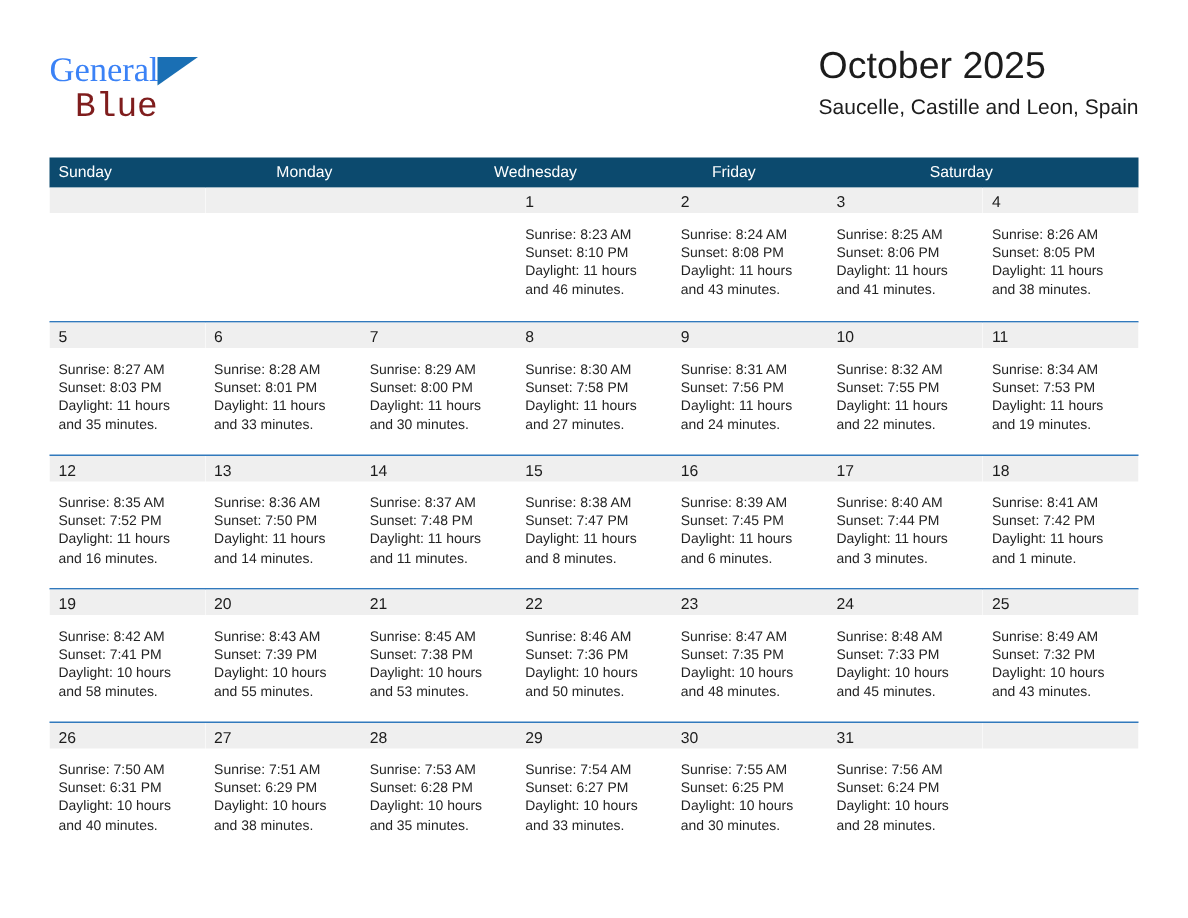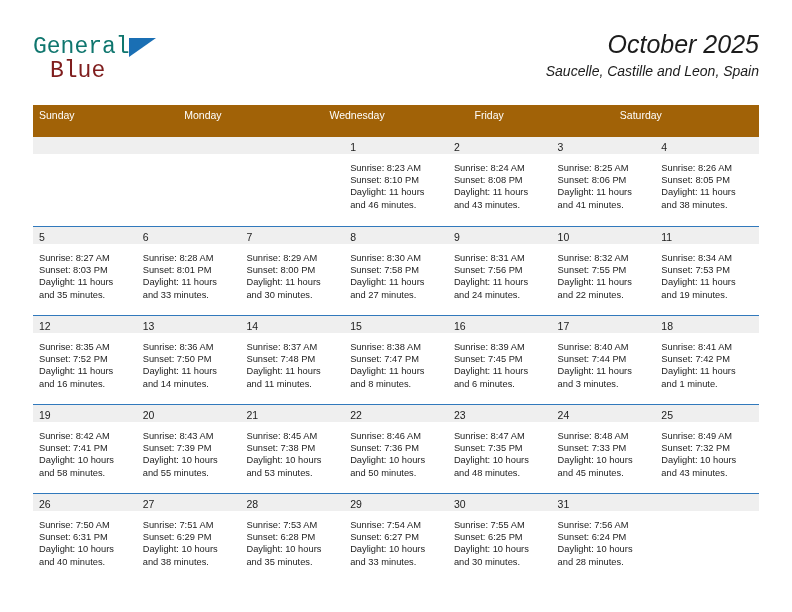--- a/index.html
+++ b/index.html
@@ -37,23 +37,23 @@
     height: 52px;
   }
   .brand-top {
     position: relative;
     height: 26px;
     line-height: 26px;
     white-space: nowrap;
   }
   .brand-general {
     font-size: 23px;
-    color: #0f766e;
+    color: #3b82f6;
     letter-spacing: 0px;
-    font-family: Liberation Mono, monospace;
+    font-family: Liberation Serif, serif;
   }
   .brand-triangle {
     display: inline-block;
     vertical-align: top;
     margin-left: -1px;
     margin-top: 4px;
     width: 0;
     height: 0;
     border-left: 27px solid #1a6fb4;
     border-bottom: 19px solid transparent;
@@ -64,22 +64,21 @@
     top: 24px;
     font-size: 23px;
     color: #7f1d1d;
     line-height: 26px;
     font-family: Liberation Mono, monospace;
   }
   .title-block {
     position: absolute;
     right: 0;
     top: 0;
-    text-align: right;
-    font-style: italic;
+    text-align: left;
   }
   .cal-title {
     font-size: 25px;
     color: #1c1c1c;
     line-height: 32px;
     white-space: nowrap;
   }
   .cal-subtitle {
     margin-top: 2px;
     font-size: 14px;
@@ -90,22 +89,22 @@
 
   
   .calendar {
     position: absolute;
     left: 33px;
     top: 105px;
     width: 726px;
   }
   .weekday-row {
     display: flex;
-    background: #a16207;
-    height: 32px;
+    background: #0c4a6e;
+    height: 20px;
   }
   .weekday-cell {
     flex: 1 1 0;
     color: #ffffff;
     font-size: 10.5px;
     line-height: 20px;
     padding-left: 6px;
     box-sizing: border-box;
     white-space: nowrap;
   }

